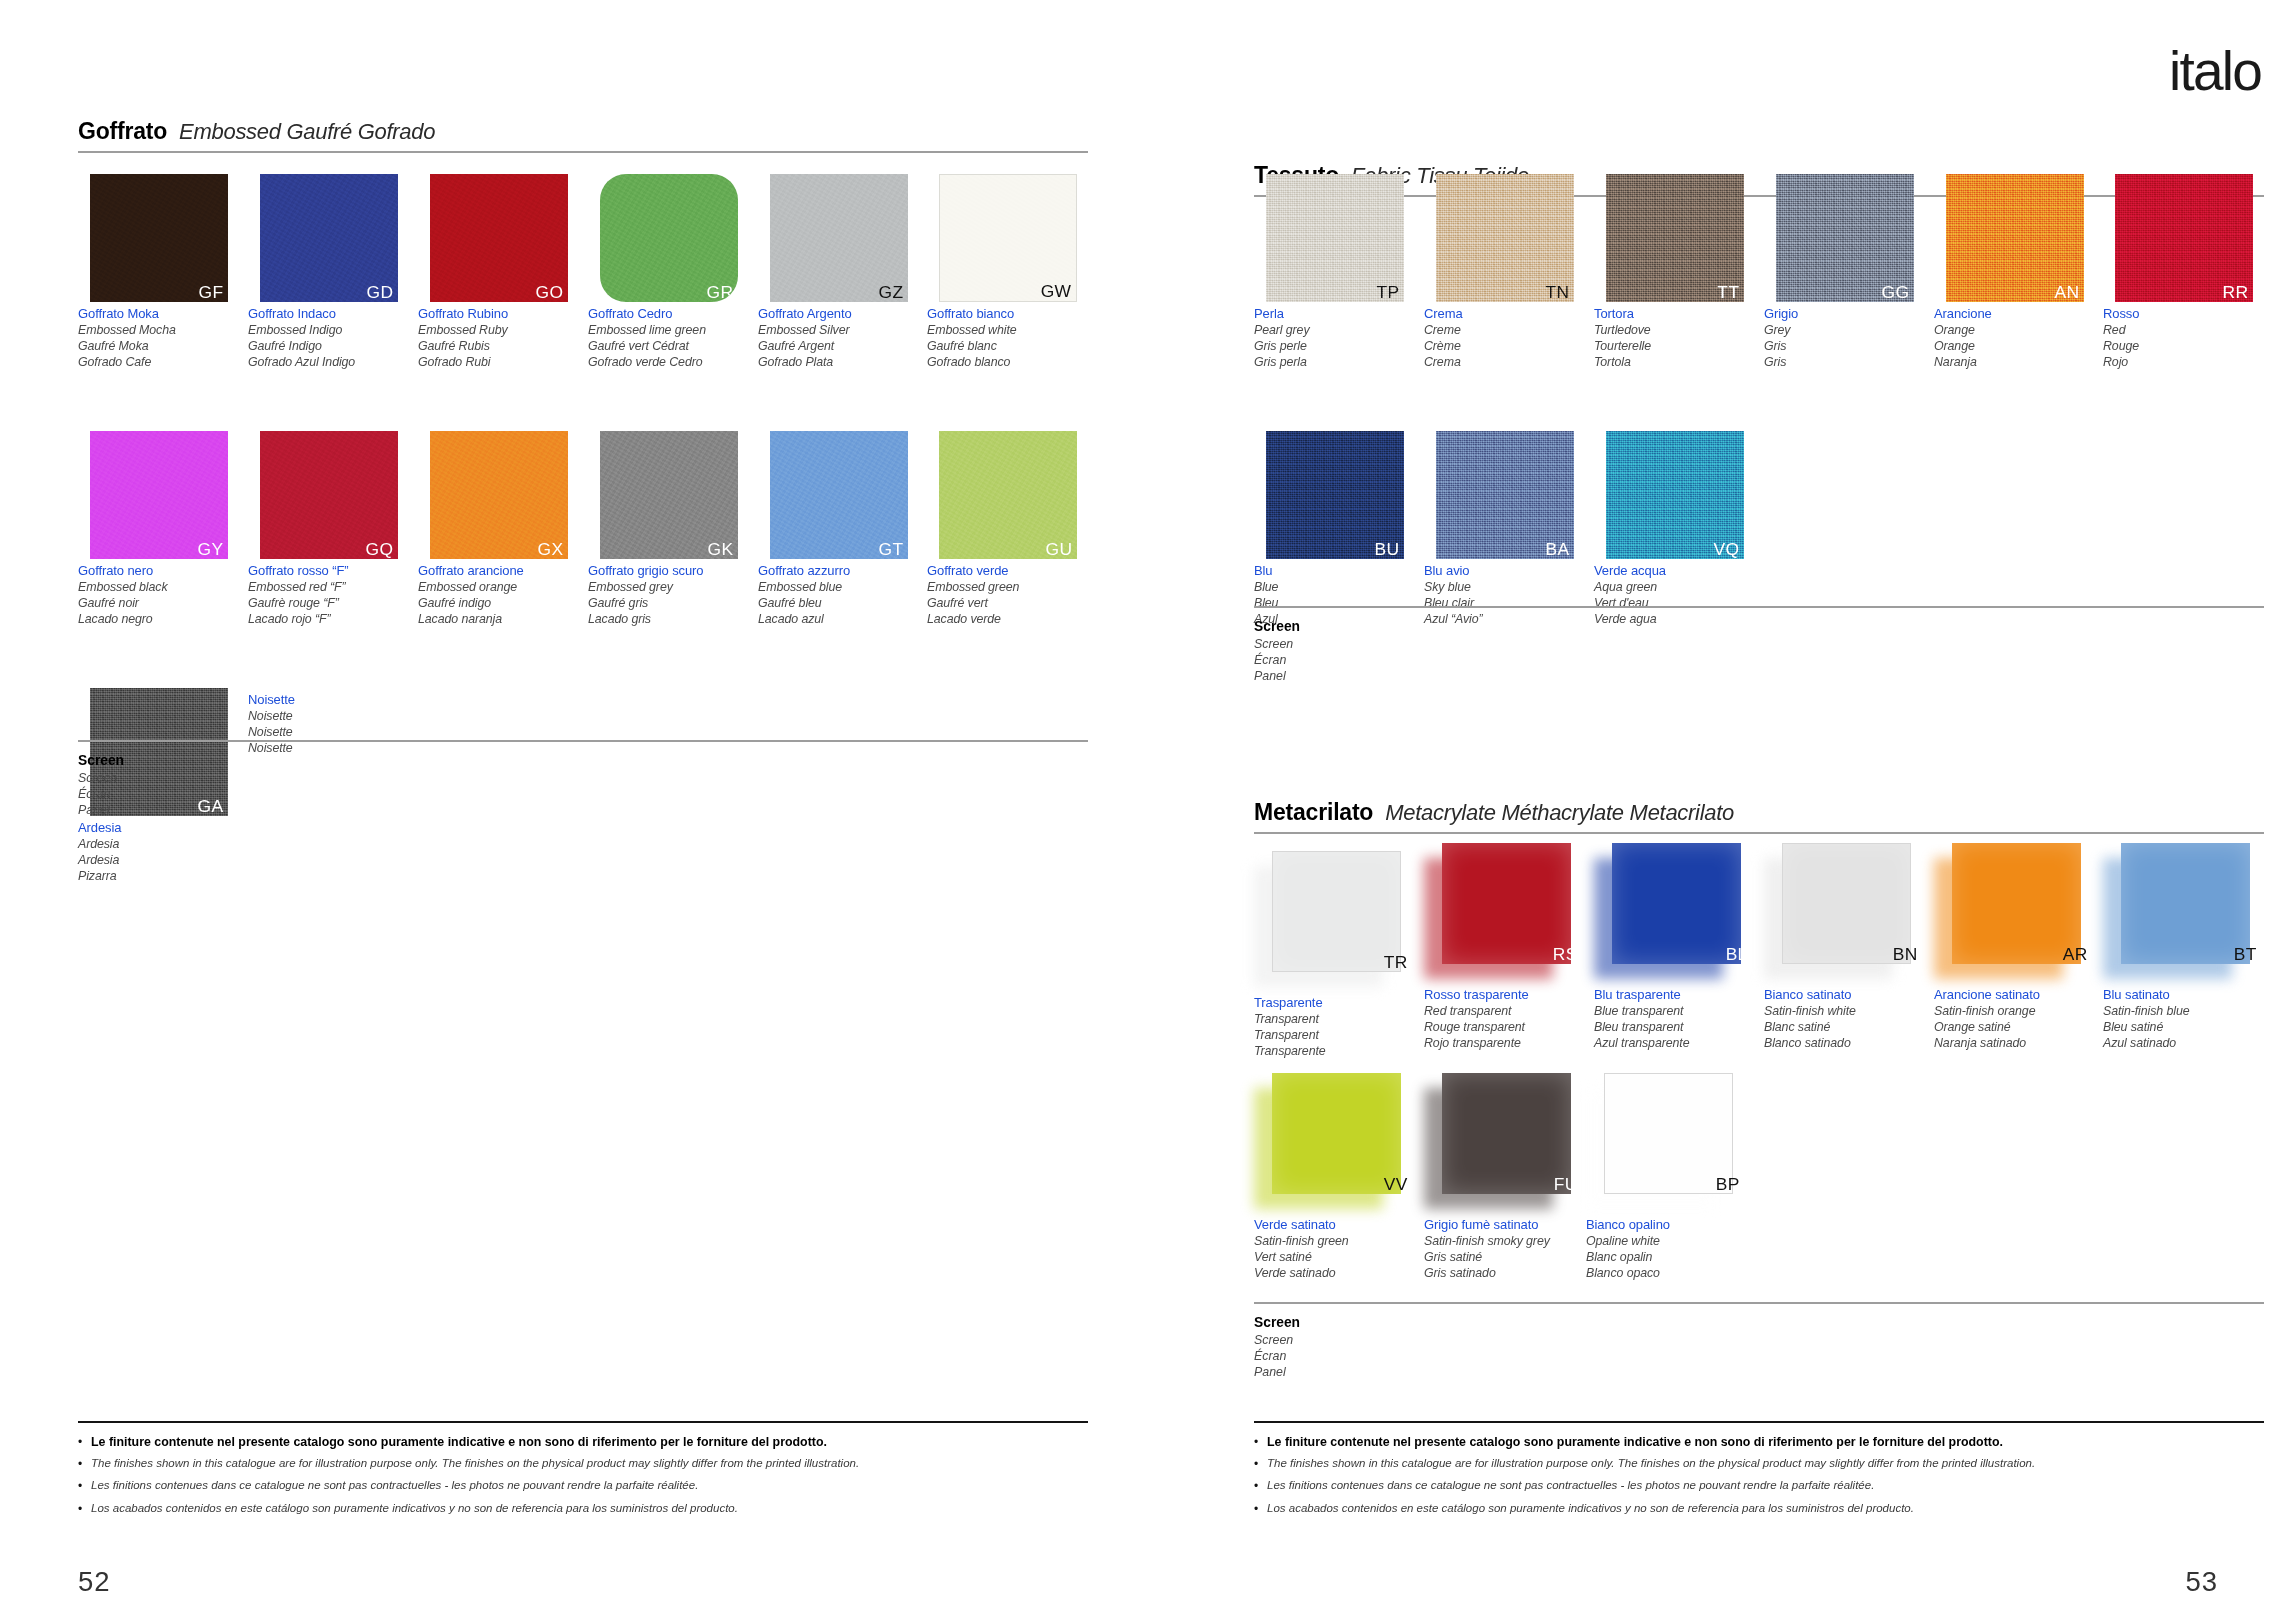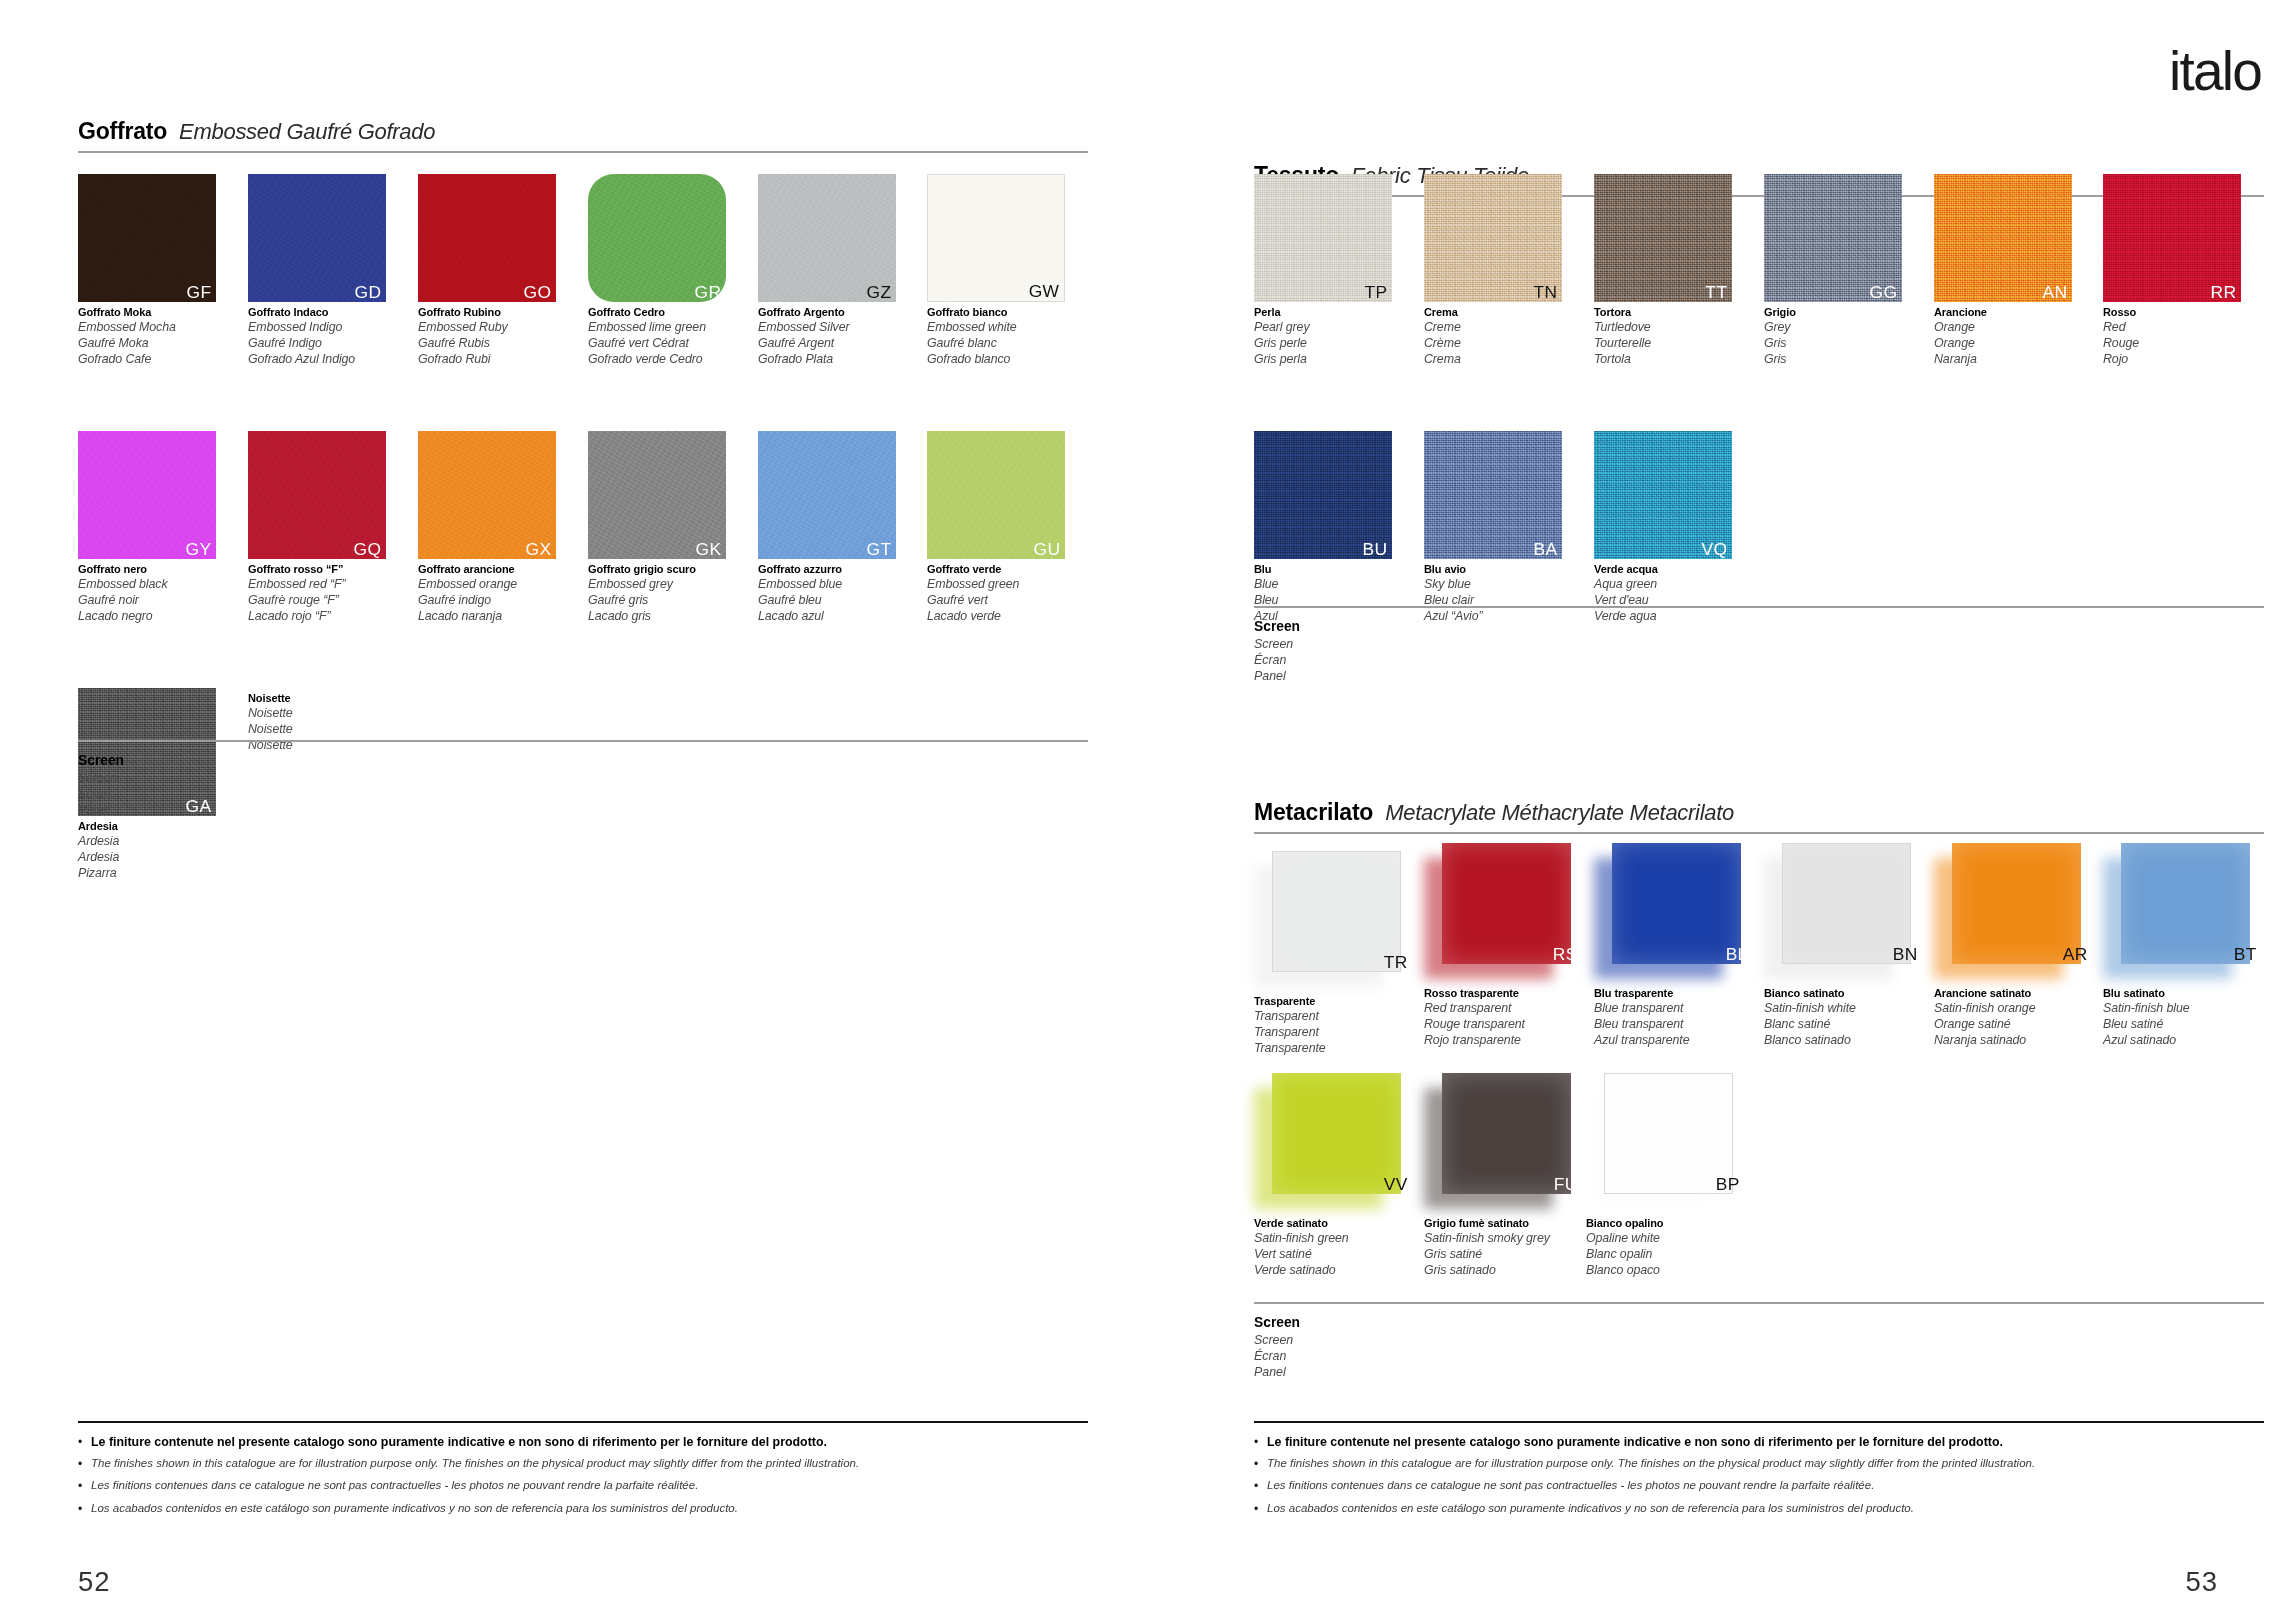--- a/index.html
+++ b/index.html
@@ -50,34 +50,35 @@
   }
 
   
   .grid { position: absolute; }
   .cell { position: absolute; width: 170px; }
 
   .sw {
     position: relative;
     width: 138px; height: 128px;
     overflow: hidden;
+    margin-left: 12px;
   }
   .sw-code {
     position: absolute;
     right: 4.6px; bottom: 0.9px;
     font-size: 17.4px; font-weight: 400;
     letter-spacing: 0.4px;
     line-height: 1;
     color: #ffffff;
   }
   .sw-code.dark { color: #111111; }
 
   .names { margin-top: 3.7px; }
   .n-it {
-    font-size: 11px; font-weight: 700; color: #000000;
+    font-size: 13px; font-weight: 400; color: #1d4ed8;
     line-height: 1.22; letter-spacing: -0.1px; white-space: nowrap;
   }
   .n-tr {
     font-size: 12.4px; font-style: italic; font-weight: 400;
     color: #4a4a4a; line-height: 1.29; letter-spacing: -0.1px;
     white-space: nowrap;
   }
 
   
   .screen-block { position: absolute; width: 1010px; }

